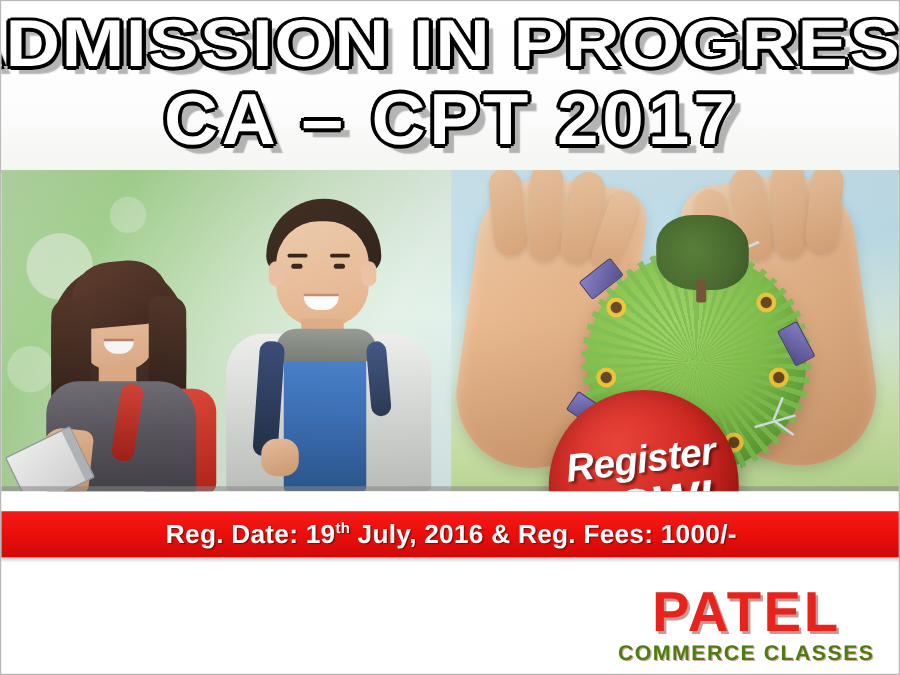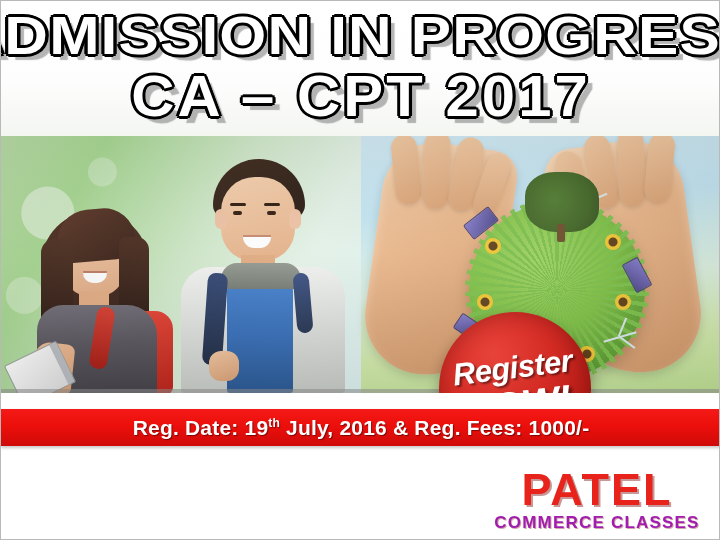--- a/index.html
+++ b/index.html
@@ -334,21 +334,21 @@
   
   .logo{
     position:absolute;right:14px;bottom:6px;width:216px;text-align:center;
   }
   .logo-main{
     font-size:45px;font-weight:bold;color:#e8231c;
     line-height:46px;letter-spacing:2px;
     text-shadow:2px 2px 0 rgba(120,10,6,.42);
   }
   .logo-sub{
-    font-size:17px;font-weight:bold;color:#a21caf;
+    font-size:17px;font-weight:bold;color:#4d7c0f;
     line-height:20px;letter-spacing:1.2px;
     text-shadow:1px 1px 0 rgba(120,10,6,.35);
   }
 </style>
 </head>
 <body>
 
 <div class="poster">
 
   <div class="header">

